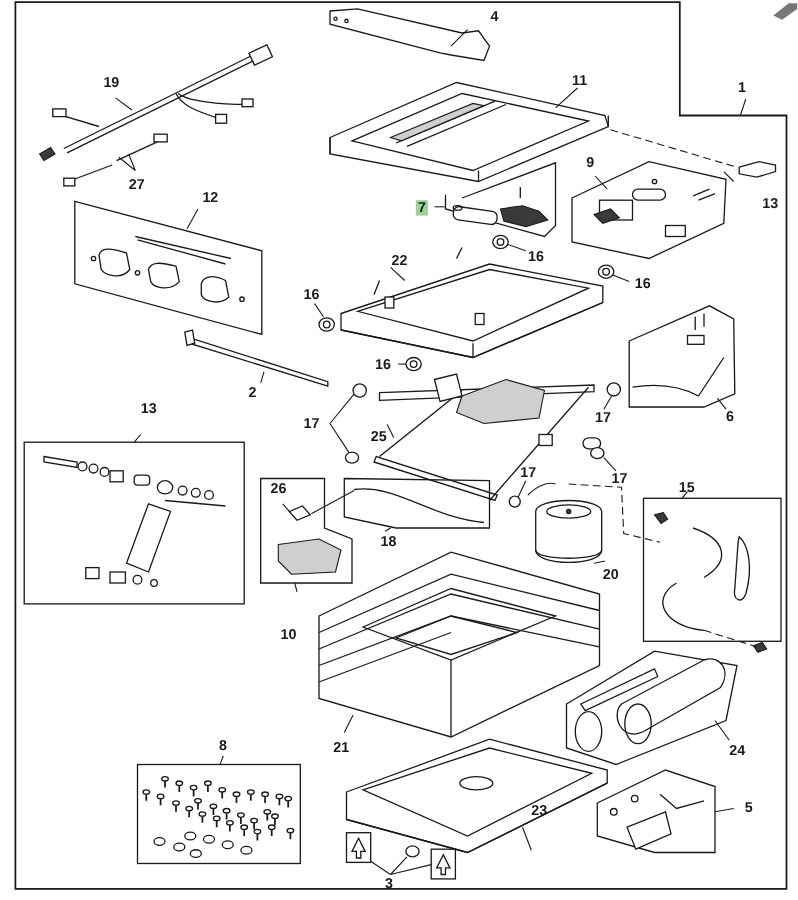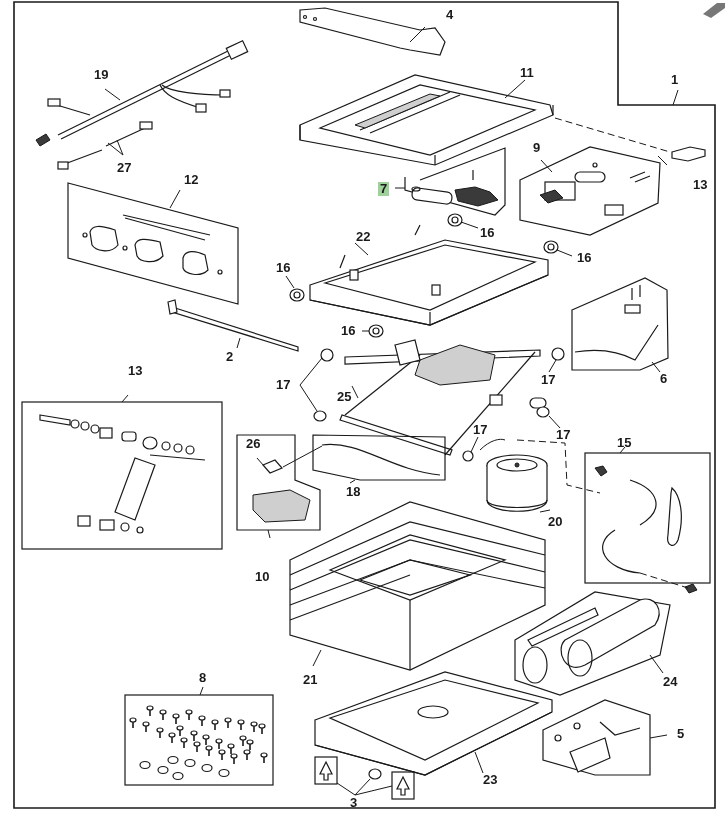--- a/index.html
+++ b/index.html
@@ -442,17 +442,17 @@
 <div class="callout" style="left:341px; top:324px;">16</div>
 <div class="callout" style="left:276px; top:378px;">17</div>
 <div class="callout" style="left:541px; top:373px;">17</div>
 <div class="callout" style="left:556px; top:428px;">17</div>
 <div class="callout" style="left:473px; top:423px;">17</div>
 <div class="callout" style="left:346px; top:485px;">18</div>
 <div class="callout" style="left:94px; top:68px;">19</div>
 <div class="callout" style="left:548px; top:515px;">20</div>
 <div class="callout" style="left:303px; top:673px;">21</div>
 <div class="callout" style="left:356px; top:230px;">22</div>
-<div class="callout" style="left:483px; top:773px;">23</div>
+<div class="callout" style="left:483px; top:730px;">23</div>
 <div class="callout" style="left:663px; top:675px;">24</div>
 <div class="callout" style="left:337px; top:374px;margin-top:16px;">25</div>
 <div class="callout" style="left:246px; top:437px;">26</div>
 <div class="callout" style="left:117px; top:161px;">27</div>
 
 </body></html>

